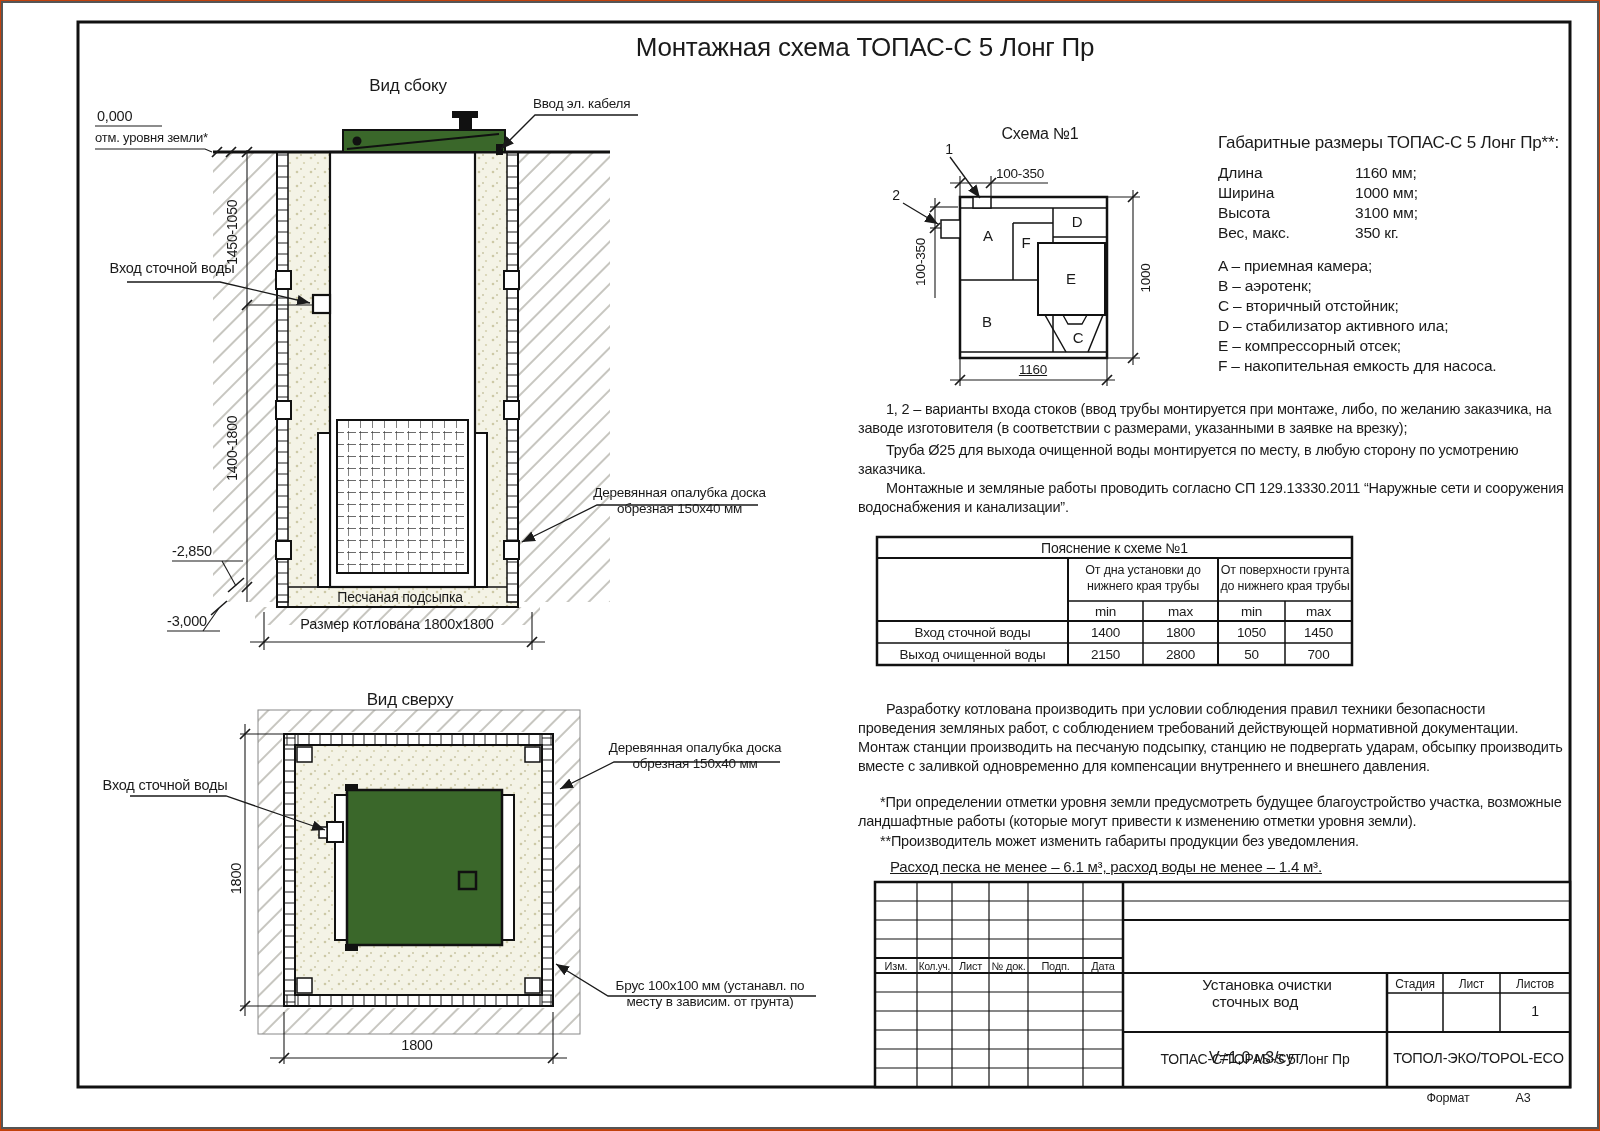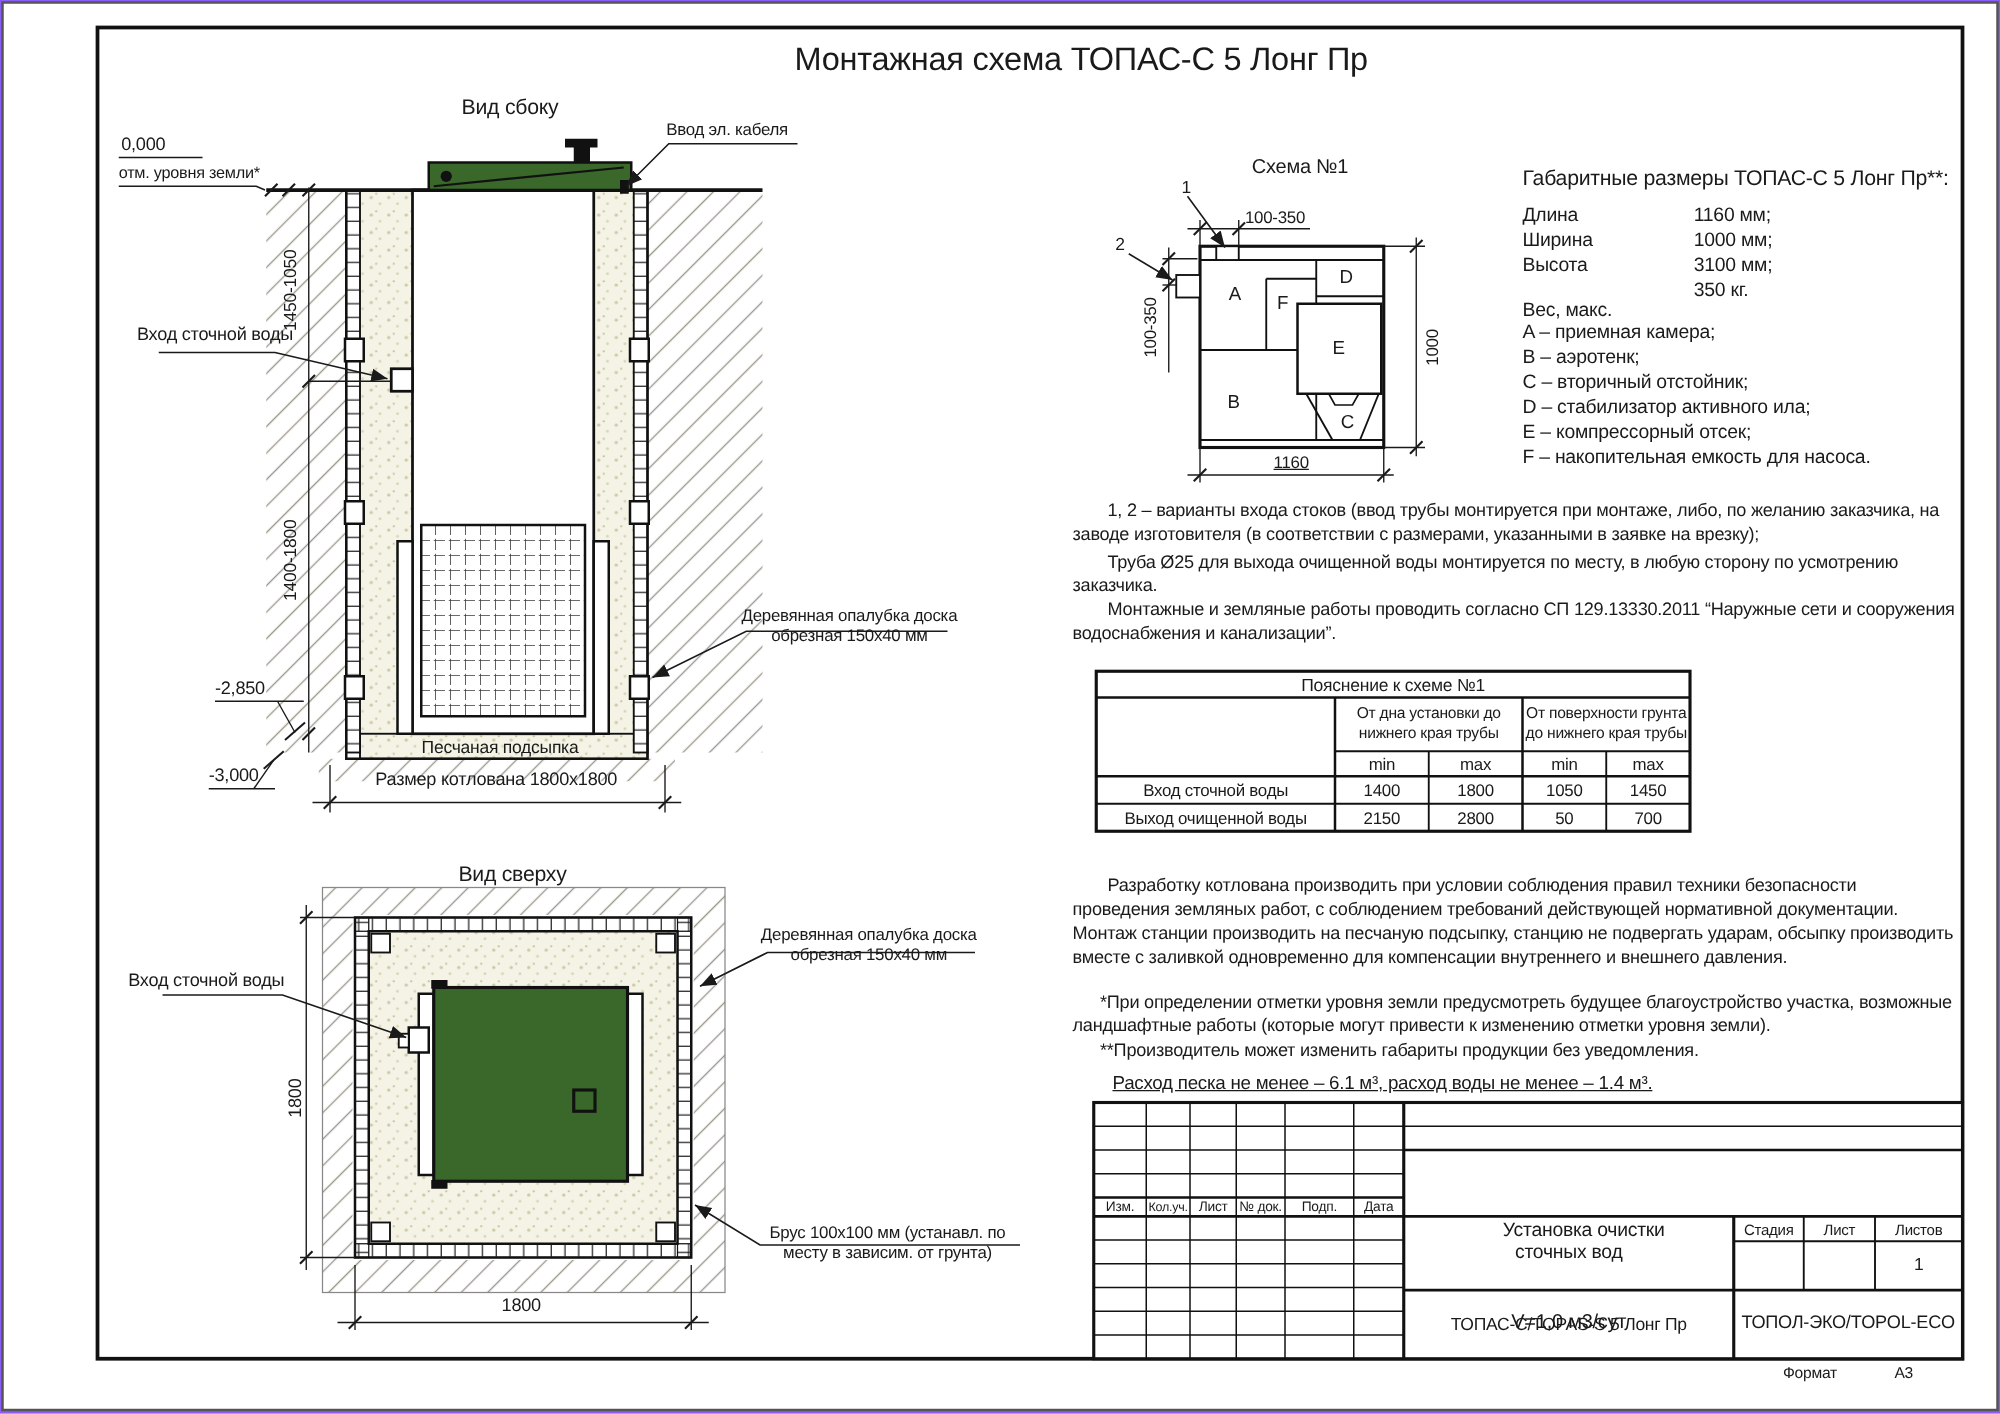--- a/index.html
+++ b/index.html
@@ -1,16 +1,16 @@
 <!DOCTYPE html>
 <html><head>
 <meta charset="utf-8">
 <style>
   html,body{margin:0;padding:0;background:#e9e9e9;}
-  .sheet{position:relative;width:1600px;height:1131px;background:#8b5cf6;overflow:hidden;
+  .sheet{position:relative;width:1600px;height:1131px;background:#c2410c;overflow:hidden;
          font-family:"Liberation Sans",sans-serif;}
   svg{position:absolute;left:0;top:0;}
   .t{position:absolute;color:#1a1a1a;letter-spacing:-0.2px;line-height:1.18;
      font-family:"Liberation Sans",sans-serif;}
   .c{text-align:center;}
   .nw{white-space:nowrap;}
   .rot{transform:rotate(-90deg);transform-origin:center center;}
   .und{text-decoration:underline;}
   .ind28{text-indent:28px;}
   .ind22{text-indent:22px;}
@@ -280,21 +280,21 @@
 <div class="t c" style="left:1061px;top:270px;width:20px;font-size:15px;">E</div>
 <div class="t c" style="left:1016px;top:234px;width:20px;font-size:15px;">F</div>
 
 <div class="t" style="left:1218px;top:133px;width:380px;font-size:17px;">Габаритные размеры ТОПАС-С 5 Лонг Пр**:</div>
 <div class="t" style="left:1218px;top:164px;width:130px;font-size:15.5px;">Длина</div>
 <div class="t" style="left:1355px;top:164px;width:150px;font-size:15.5px;">1160 мм;</div>
 <div class="t" style="left:1218px;top:184px;width:130px;font-size:15.5px;">Ширина</div>
 <div class="t" style="left:1355px;top:184px;width:150px;font-size:15.5px;">1000 мм;</div>
 <div class="t" style="left:1218px;top:204px;width:130px;font-size:15.5px;">Высота</div>
 <div class="t" style="left:1355px;top:204px;width:150px;font-size:15.5px;">3100 мм;</div>
-<div class="t" style="left:1218px;top:224px;width:130px;font-size:15.5px;margin-top:16px;">Вес, макс.</div>
+<div class="t" style="left:1218px;top:224px;width:130px;font-size:15.5px;">Вес, макс.</div>
 <div class="t" style="left:1355px;top:224px;width:150px;font-size:15.5px;">350 кг.</div>
 <div class="t" style="left:1218px;top:257px;width:390px;font-size:15.5px;">A – приемная камера;</div>
 <div class="t" style="left:1218px;top:277px;width:390px;font-size:15.5px;">B – аэротенк;</div>
 <div class="t" style="left:1218px;top:297px;width:390px;font-size:15.5px;">C – вторичный отстойник;</div>
 <div class="t" style="left:1218px;top:317px;width:390px;font-size:15.5px;">D – стабилизатор активного ила;</div>
 <div class="t" style="left:1218px;top:337px;width:390px;font-size:15.5px;">E – компрессорный отсек;</div>
 <div class="t" style="left:1218px;top:357px;width:390px;font-size:15.5px;">F – накопительная емкость для насоса.</div>
 
 <div class="t ind28" style="left:858px;top:400px;width:720px;font-size:14.5px;line-height:19px;">1, 2 – варианты входа  стоков (ввод трубы монтируется при монтаже, либо, по желанию заказчика, на заводе изготовителя (в соответствии с размерами, указанными в заявке на врезку);</div>
 <div class="t ind28" style="left:858px;top:441px;width:720px;font-size:14.5px;line-height:19px;">Труба Ø25 для выхода очищенной воды монтируется по месту, в любую сторону по усмотрению заказчика.</div>

